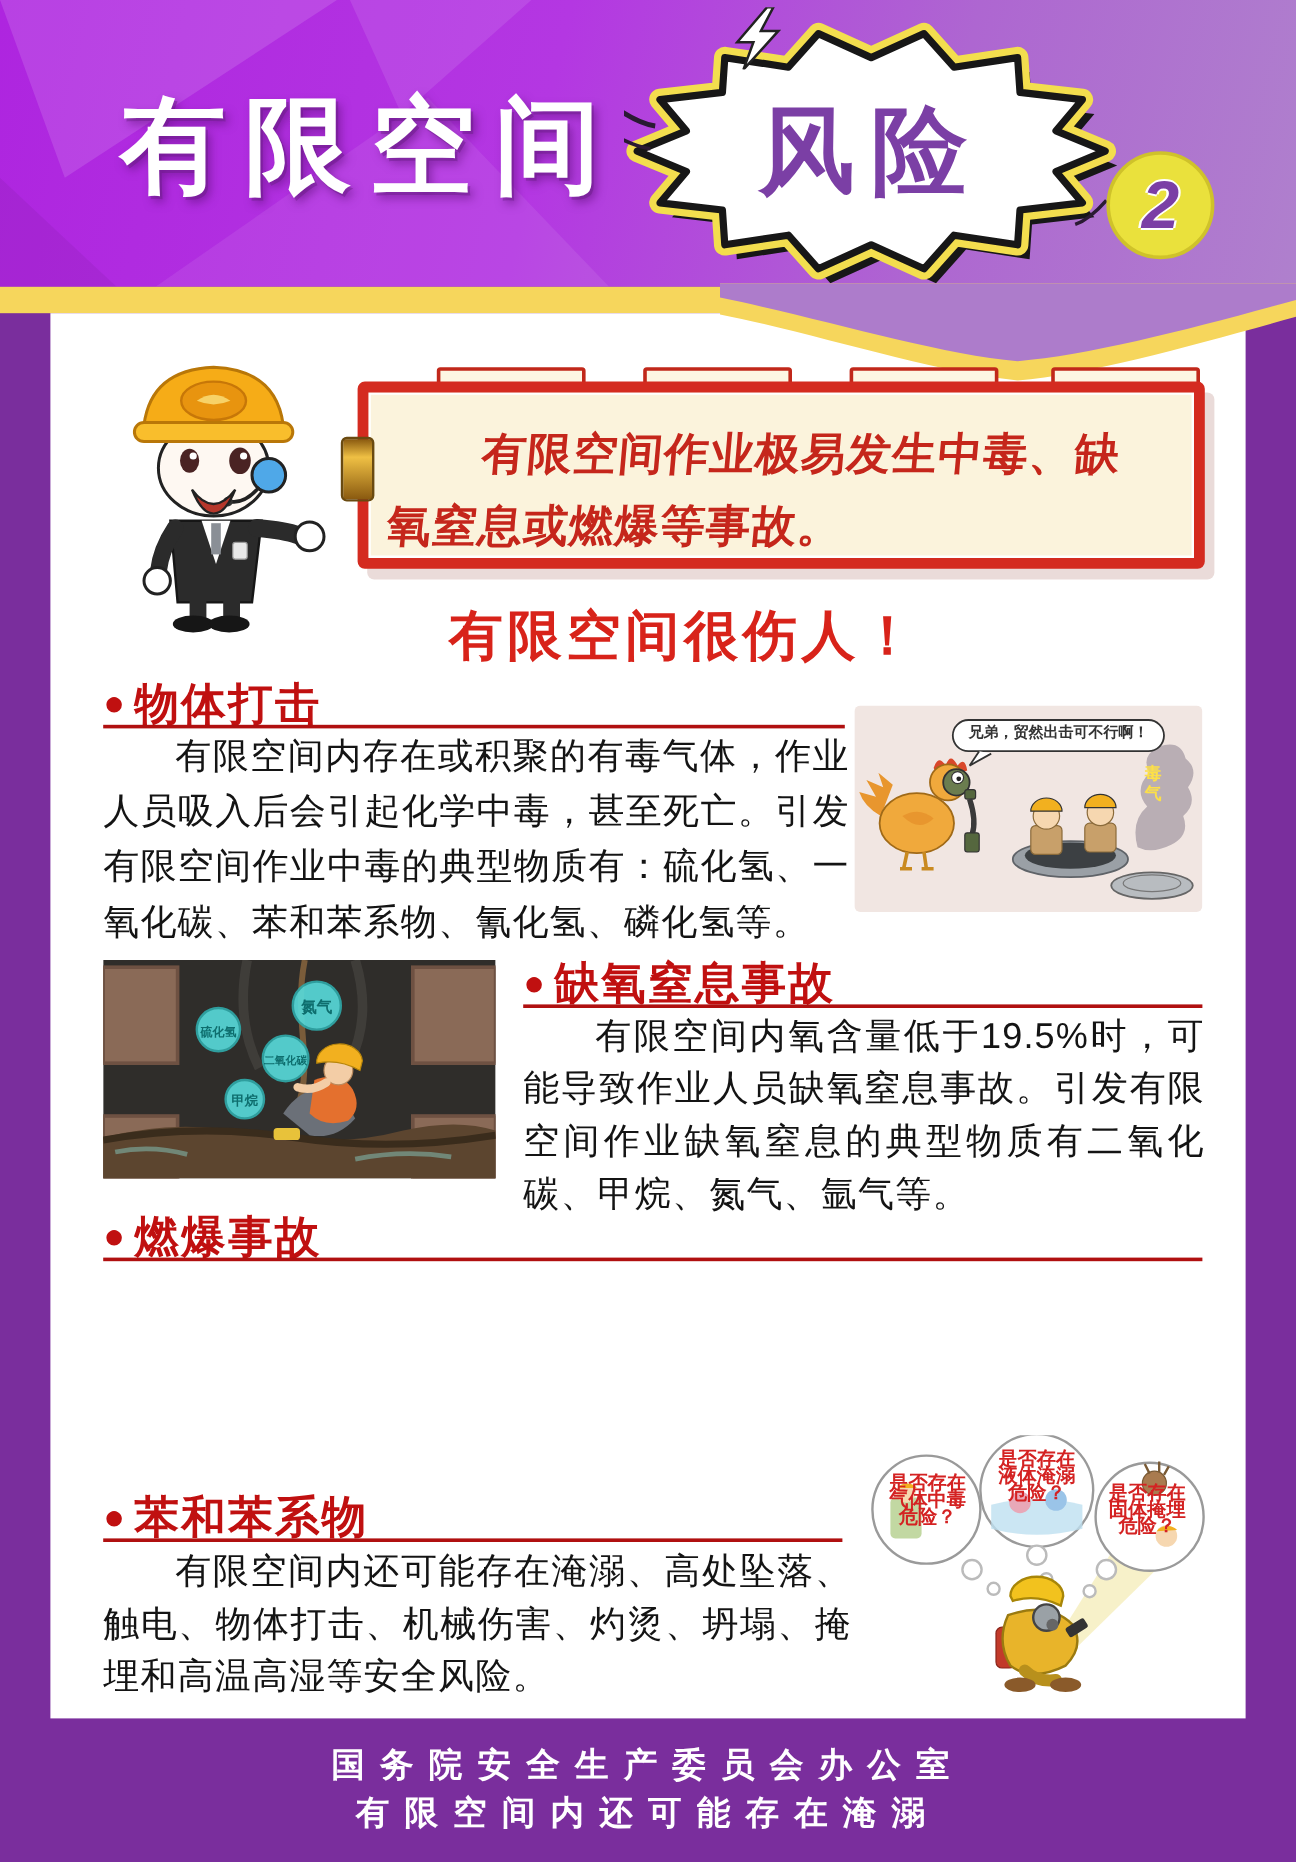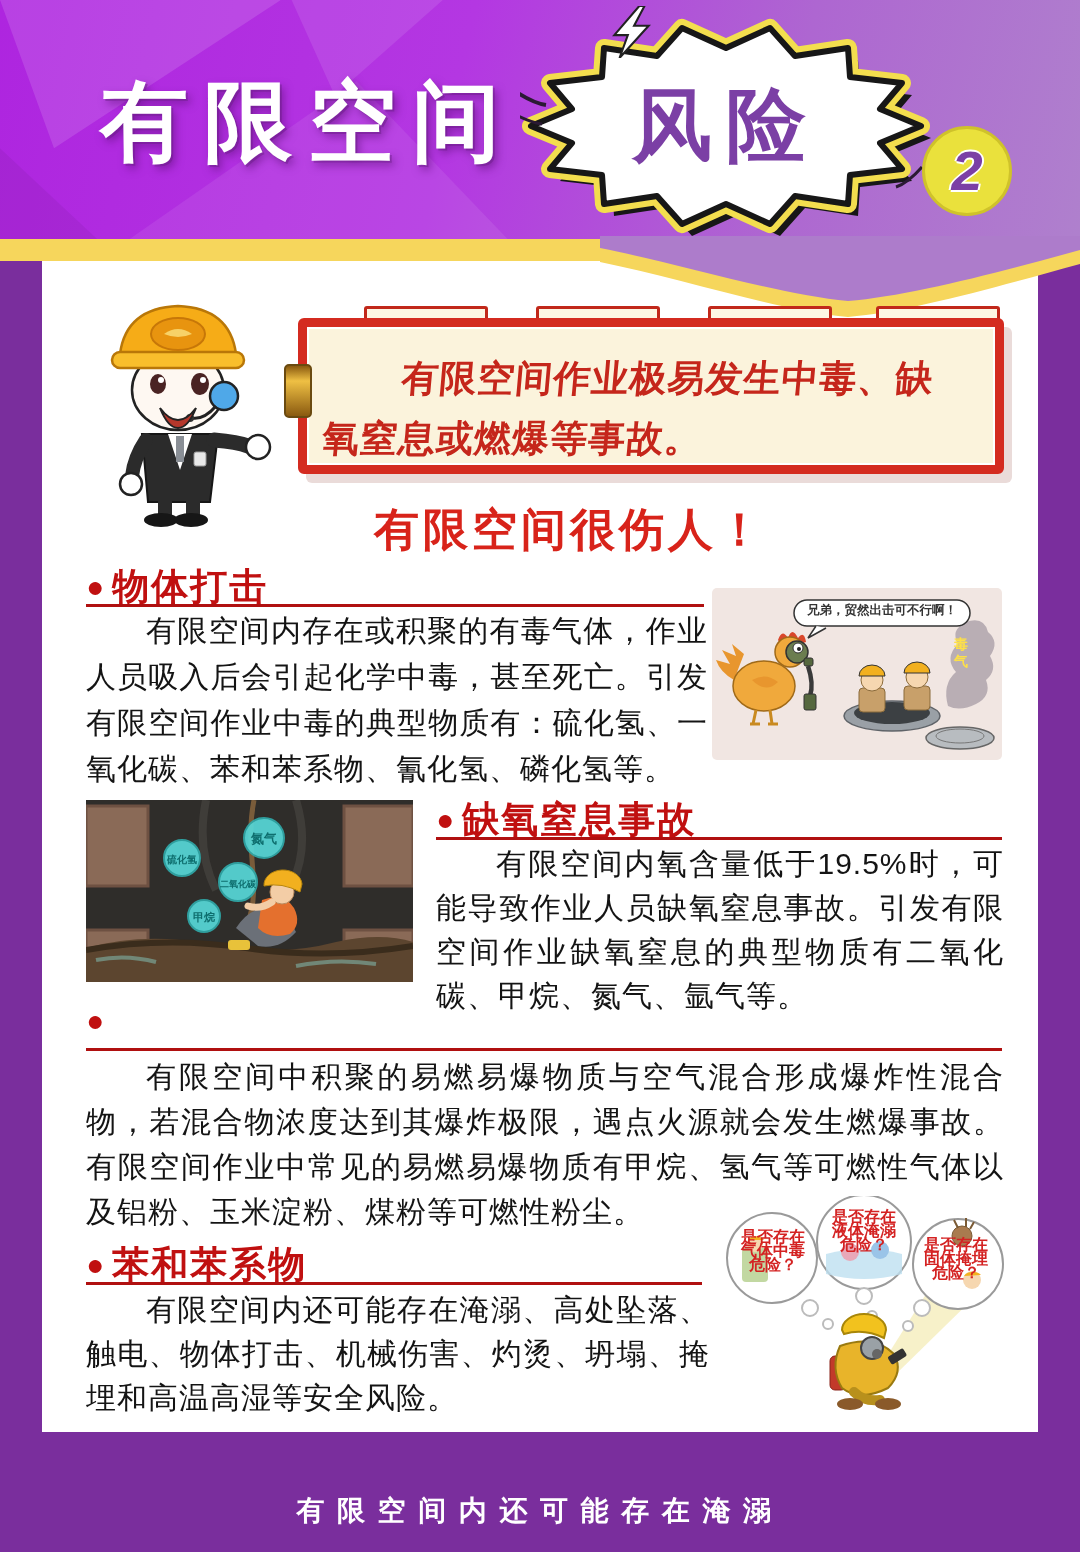--- a/index.html
+++ b/index.html
@@ -248,23 +248,23 @@
 
   <div class="sec-head" style="left:436px;top:795px;">
     <span class="bullet">●</span>
     <span class="sec-title">缺氧窒息事故</span>
   </div>
   <div class="underline" style="left:436px;top:837px;width:566px;"></div>
   <p class="body-text" style="left:436px;top:842px;width:568px;line-height:44px;">有限空间内氧含量低于19.5%时，可能导致作业人员缺氧窒息事故。引发有限空间作业缺氧窒息的典型物质有二氧化碳、甲烷、氮气、氩气等。</p>
 
   <div class="sec-head" style="left:86px;top:1006px;">
     <span class="bullet">●</span>
+    <span class="sec-title">燃爆事故</span>
   </div>
   <div class="underline" style="left:86px;top:1048px;width:916px;"></div>
-  <p class="body-text" style="left:86px;top:1054px;width:918px;line-height:45px;">有限空间中积聚的易燃易爆物质与空气混合形成爆炸性混合物，若混合物浓度达到其爆炸极限，遇点火源就会发生燃爆事故。有限空间作业中常见的易燃易爆物质有甲烷、氢气等可燃性气体以及铝粉、玉米淀粉、煤粉等可燃性粉尘。</p>
 
   <div class="sec-head" style="left:86px;top:1240px;">
     <span class="bullet">●</span>
     <span class="sec-title">苯和苯系物</span>
   </div>
   <div class="underline" style="left:86px;top:1282px;width:616px;"></div>
   <p class="body-text" style="left:86px;top:1288px;width:624px;line-height:44px;">有限空间内还可能存在淹溺、高处坠落、触电、物体打击、机械伤害、灼烫、坍塌、掩埋和高温高湿等安全风险。</p>
 
   <div class="illus" style="left:722px;top:1196px;width:292px;height:228px;">
     <svg width="292" height="228" viewBox="0 0 292 228">
@@ -300,15 +300,16 @@
         <path d="M132,196 q10,10 26,8" stroke="#B8901C" stroke-width="10" fill="none" stroke-linecap="round"></path>
         <ellipse cx="128" cy="208" rx="13" ry="6" fill="#8a5a2a"></ellipse>
         <ellipse cx="166" cy="208" rx="13" ry="6" fill="#8a5a2a"></ellipse>
       </g>
     </svg>
     <div class="bub-txt bt1">是否存在气体中毒危险？</div>
     <div class="bub-txt bt2">是否存在液体淹溺危险？</div>
     <div class="bub-txt bt3">是否存在固体掩埋危险？</div>
   </div>
 
+  <div class="footer-line f1">国务院安全生产委员会办公室</div>
   <div class="footer-line f2">有限空间内还可能存在淹溺</div>
 
 </div>
 
 </body></html>

